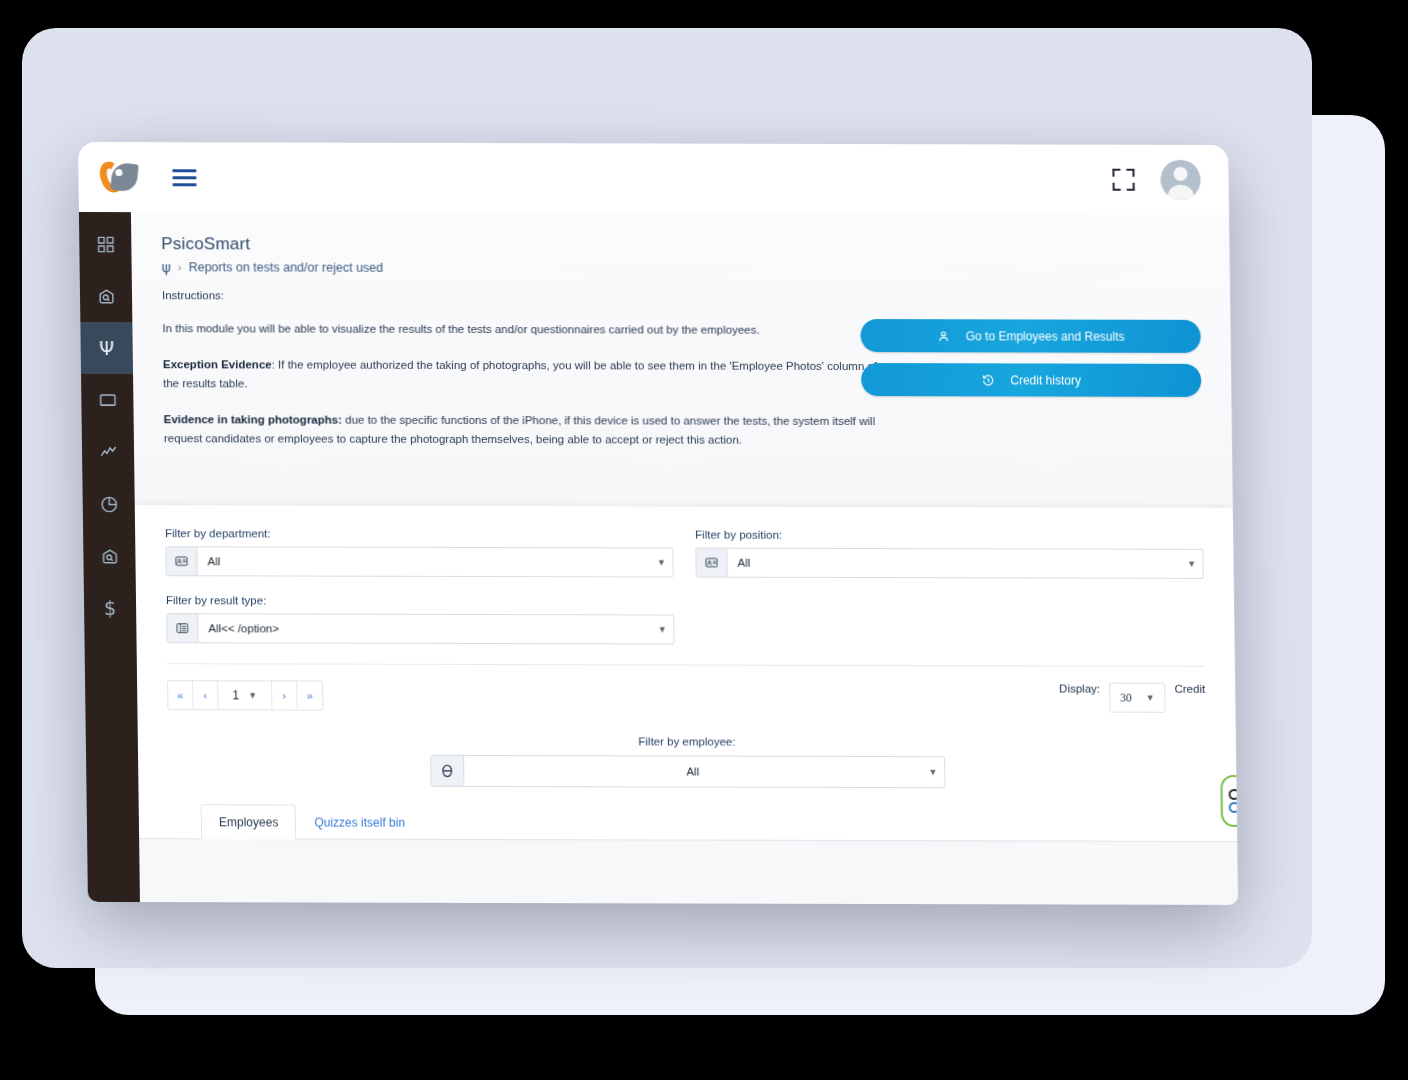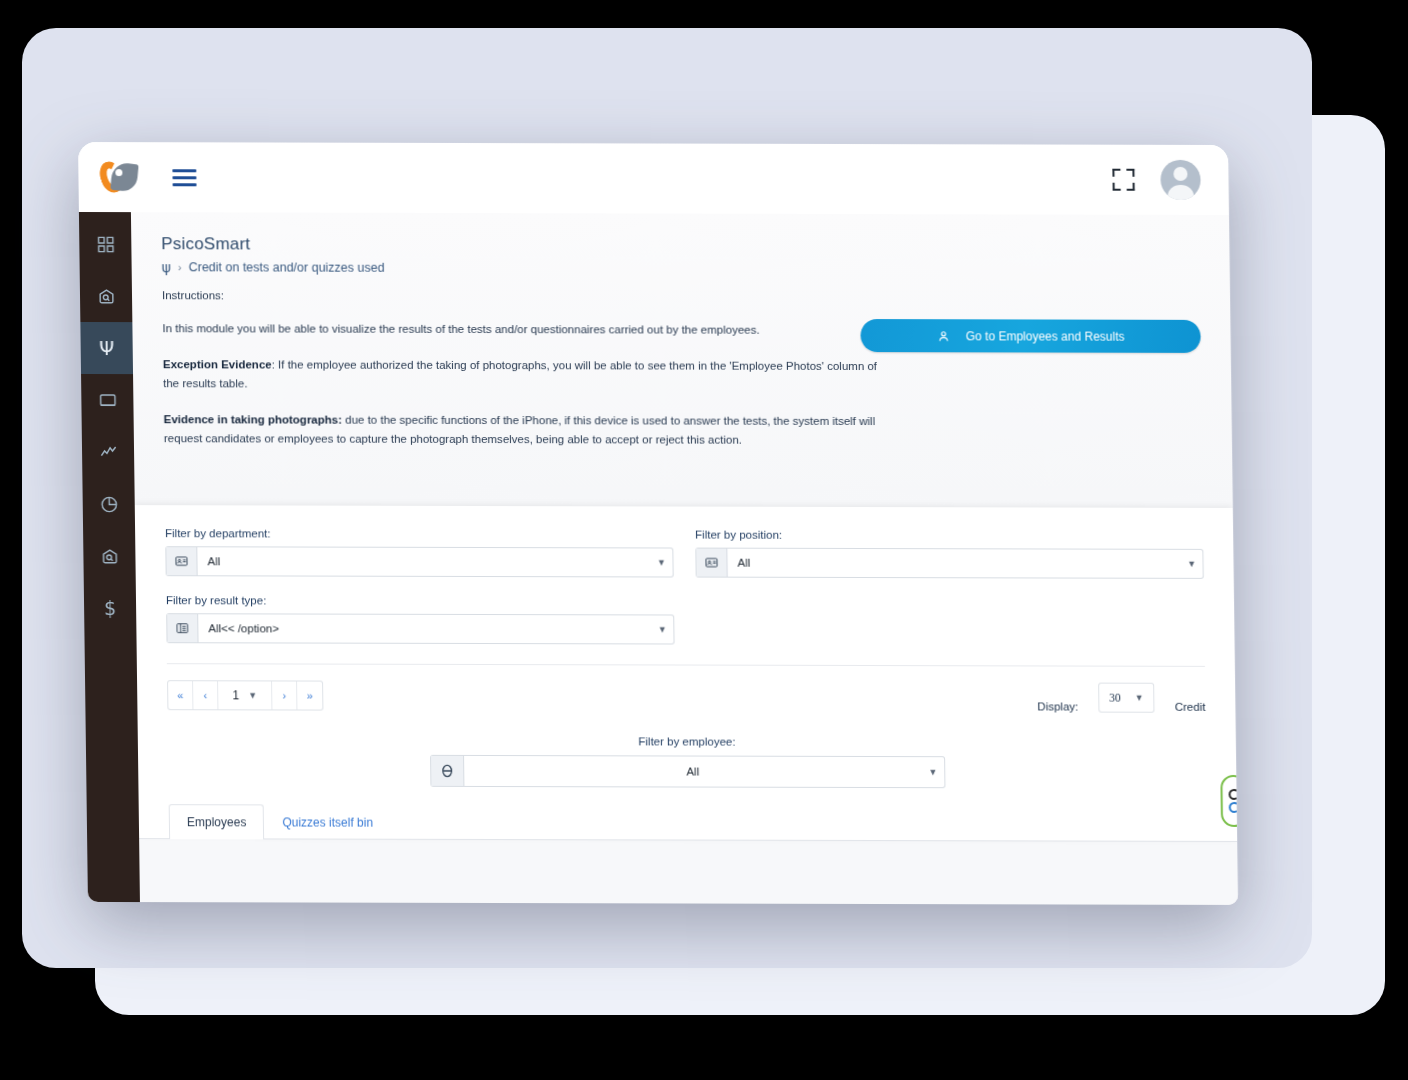--- a/index.html
+++ b/index.html
@@ -311,22 +311,22 @@
     min-width: 54px;
     gap: 9px;
     color: #222b35;
     font-size: 12px;
   }
   .pager .page-select .cv { color: #5a6676; font-size: 9px; }
 
   .display-row {
     margin-left: auto;
     display: flex;
-    align-items: flex-end;
-    gap: 20px;
+    align-items: flex-start;
+    gap: 9px;
     font-size: 11.5px;
     color: #20344d;
   }
   .display-select {
     display: flex;
     align-items: center;
     gap: 14px;
     border: 1px solid #dfe3e8;
     border-radius: 3px;
     height: 30px;
@@ -371,20 +371,21 @@
     cursor: pointer;
     border: 1px solid transparent;
     border-bottom: 0;
     margin-bottom: -1px;
   }
   .tab.active {
     color: #2a3b52;
     background: #ffffff;
     border-color: #e2e5ea;
     border-radius: 3px 3px 0 0;
+    margin-left: 32px;
   }
 
   
   .edge-widget {
     position: absolute;
     right: -10px;
     top: 560px;
     width: 26px; height: 52px;
     border: 2px solid #7bbf4a;
     border-radius: 13px;
@@ -480,38 +481,46 @@
       </div>
     </div>
 
     <div class="content">
 
       <div class="instr-card">
         <div class="page-title">PsicoSmart</div>
         <div class="breadcrumb">
           <span class="psi">ψ</span>
           <span class="sep">›</span>
-          <span>Credit on tests and/or quizzes used</span>
+          <span>Reports on tests and/or reject used</span>
         </div>
         <div class="instr-label">Instructions:</div>
         <div class="instr-p">In this module you will be able to visualize the results of the tests and/or questionnaires carried out by the employees.</div>
         <div class="instr-p">
           <b>Exception Evidence</b><span>: If the employee authorized the taking of photographs, you will be able to see them in the 'Employee Photos' column of the results table.</span>
         </div>
         <div class="instr-p">
           <b>Evidence in taking photographs:</b><span> due to the specific functions of the iPhone, if this device is used to answer the tests, the system itself will request candidates or employees to capture the photograph themselves, being able to accept or reject this action.</span>
         </div>
 
         <div class="btn-col">
           <button class="blue-btn">
             <svg viewBox="0 0 24 24" fill="none" stroke="#ffffff" stroke-width="1.9">
               <circle cx="12" cy="8" r="3.4"></circle>
                   <path d="M5.5 20c0-3.6 2.9-5.6 6.5-5.6s6.5 2 6.5 5.6"></path>
             </svg>
             <span>Go to Employees and Results</span>
+          </button>
+          <button class="blue-btn">
+            <svg viewBox="0 0 24 24" fill="none" stroke="#ffffff" stroke-width="1.9">
+              <path d="M4 8V4M4 8h4"></path>
+              <path d="M4.6 8.8A8 8 0 1 1 4 12.6"></path>
+              <path d="M12 8.6v4l2.6 1.8"></path>
+            </svg>
+            <span>Credit history</span>
           </button>
         </div>
       </div>
 
       <div class="filter-card">
         <div class="filter-grid">
           <div class="filter-col narrow">
             <div class="filter-label">Filter by department:</div>
             <div class="select-box">
               <div class="select-icon">

